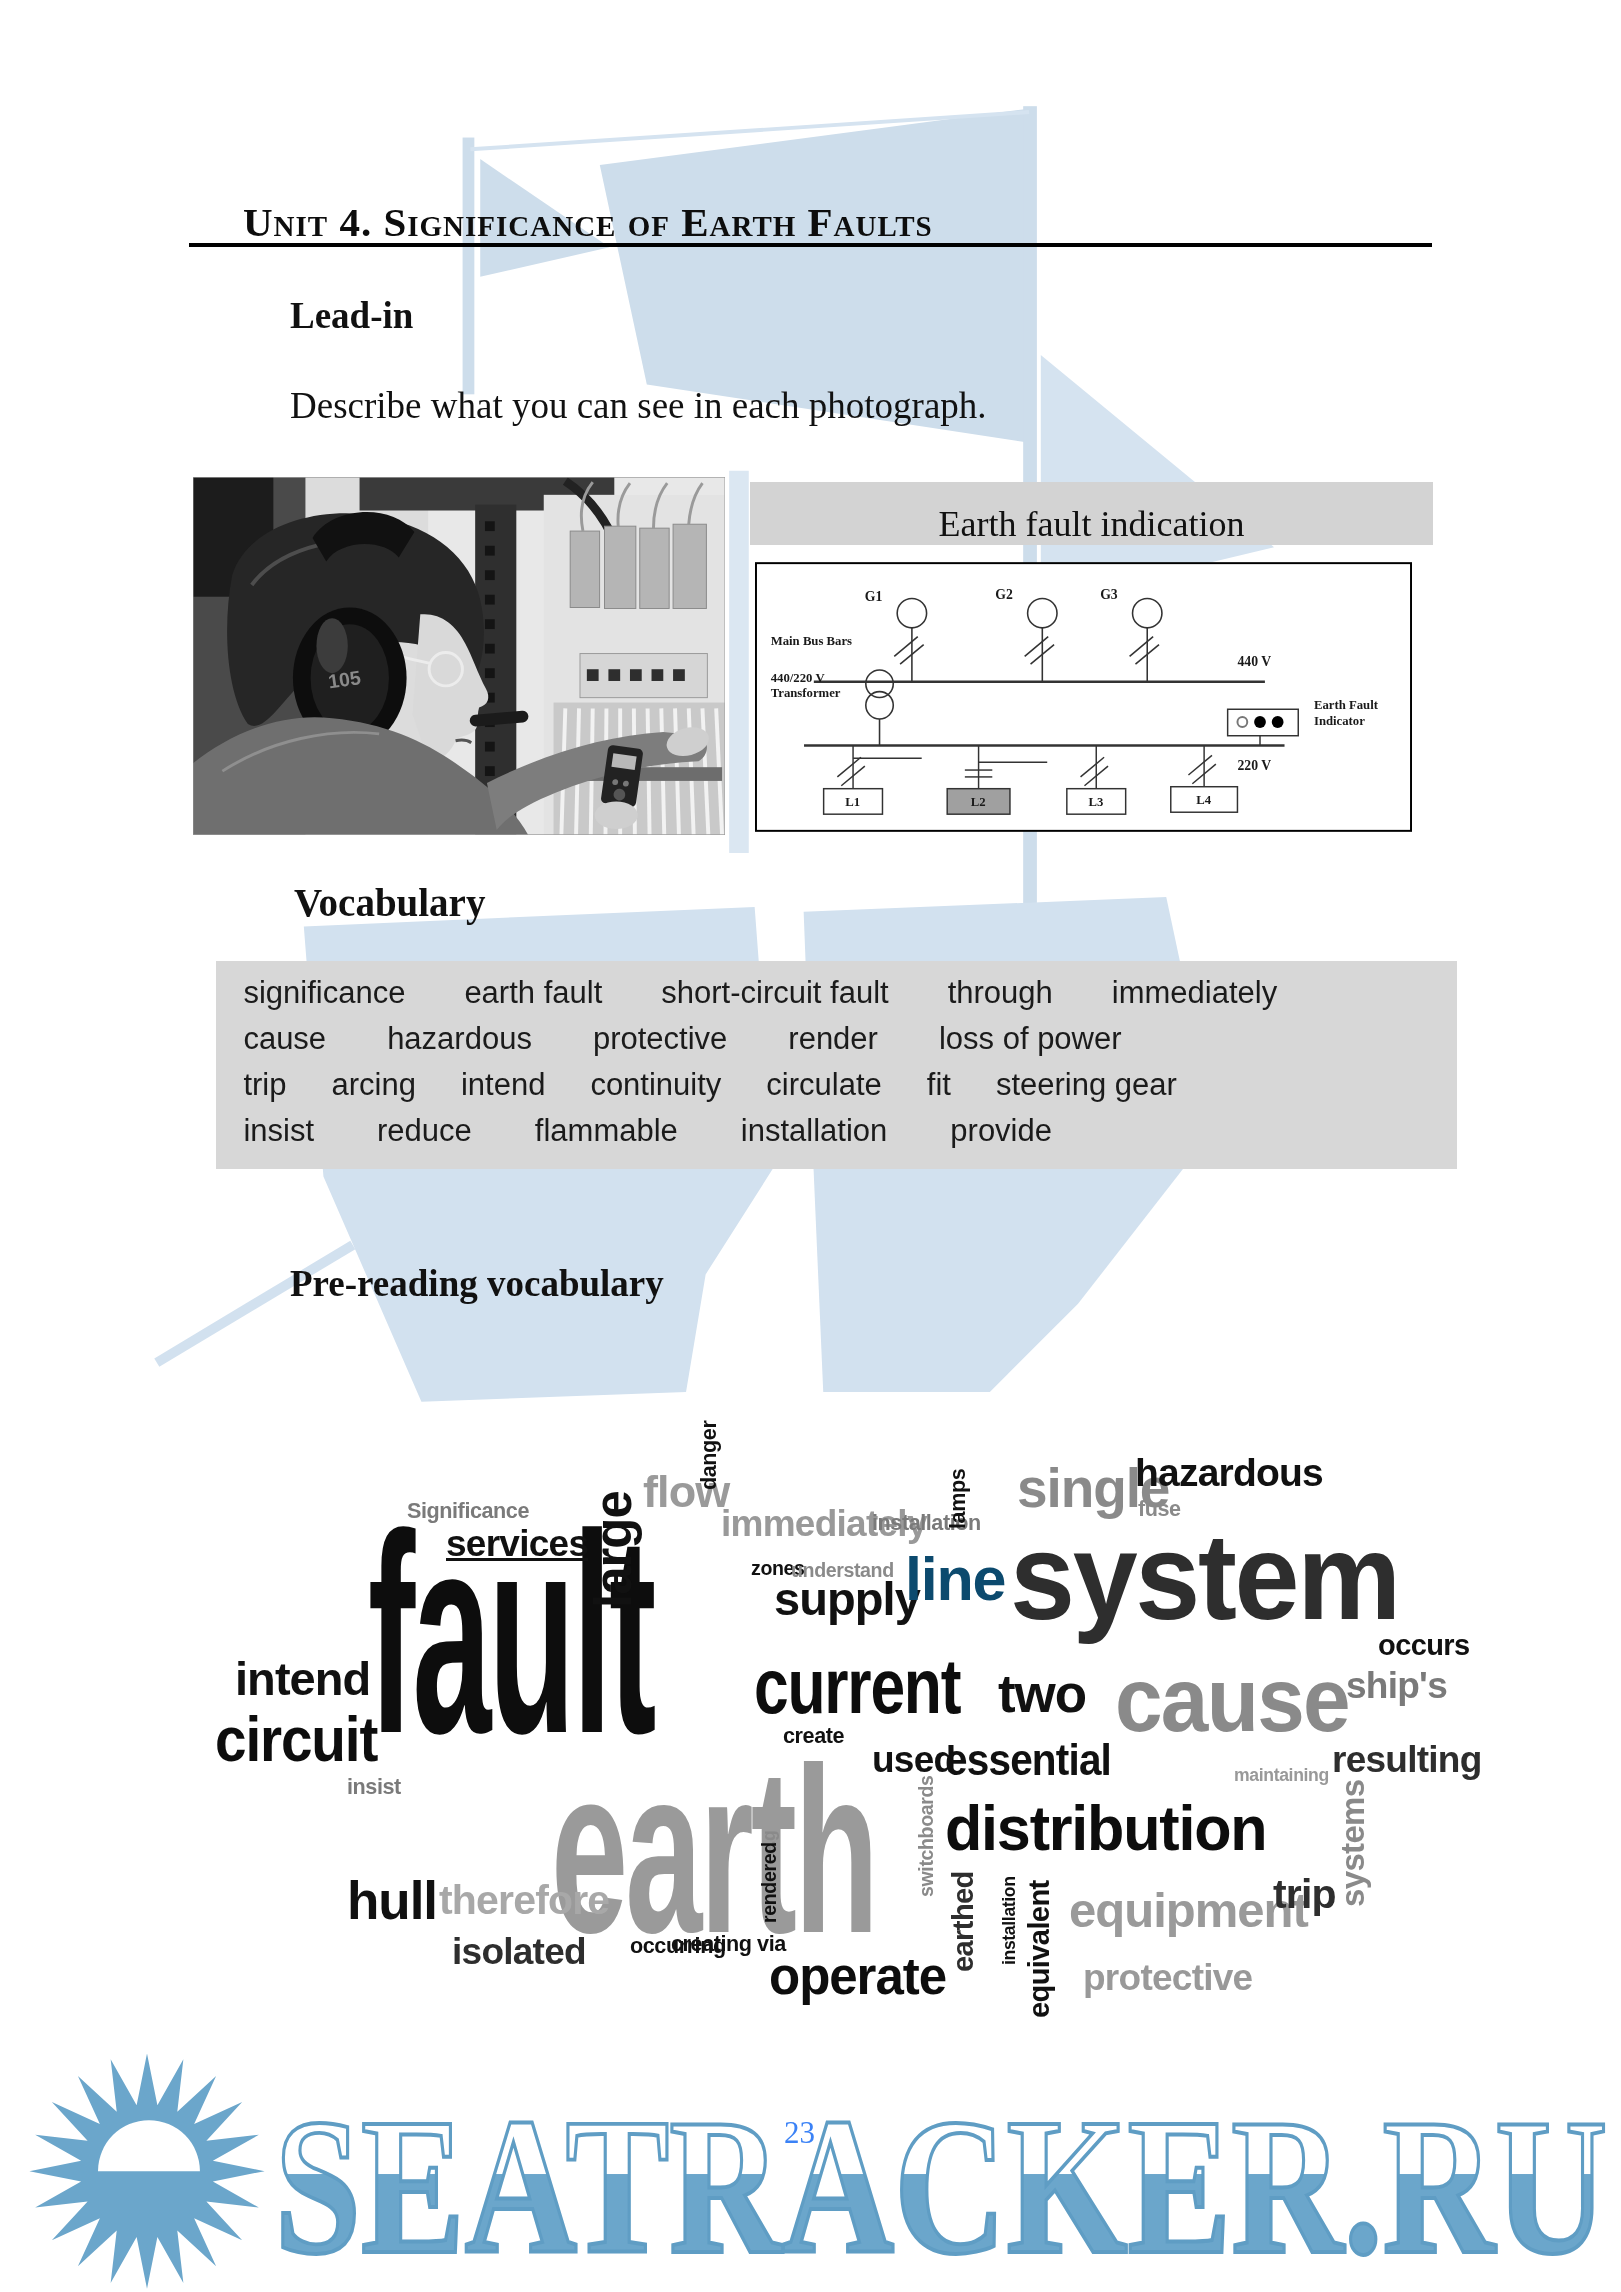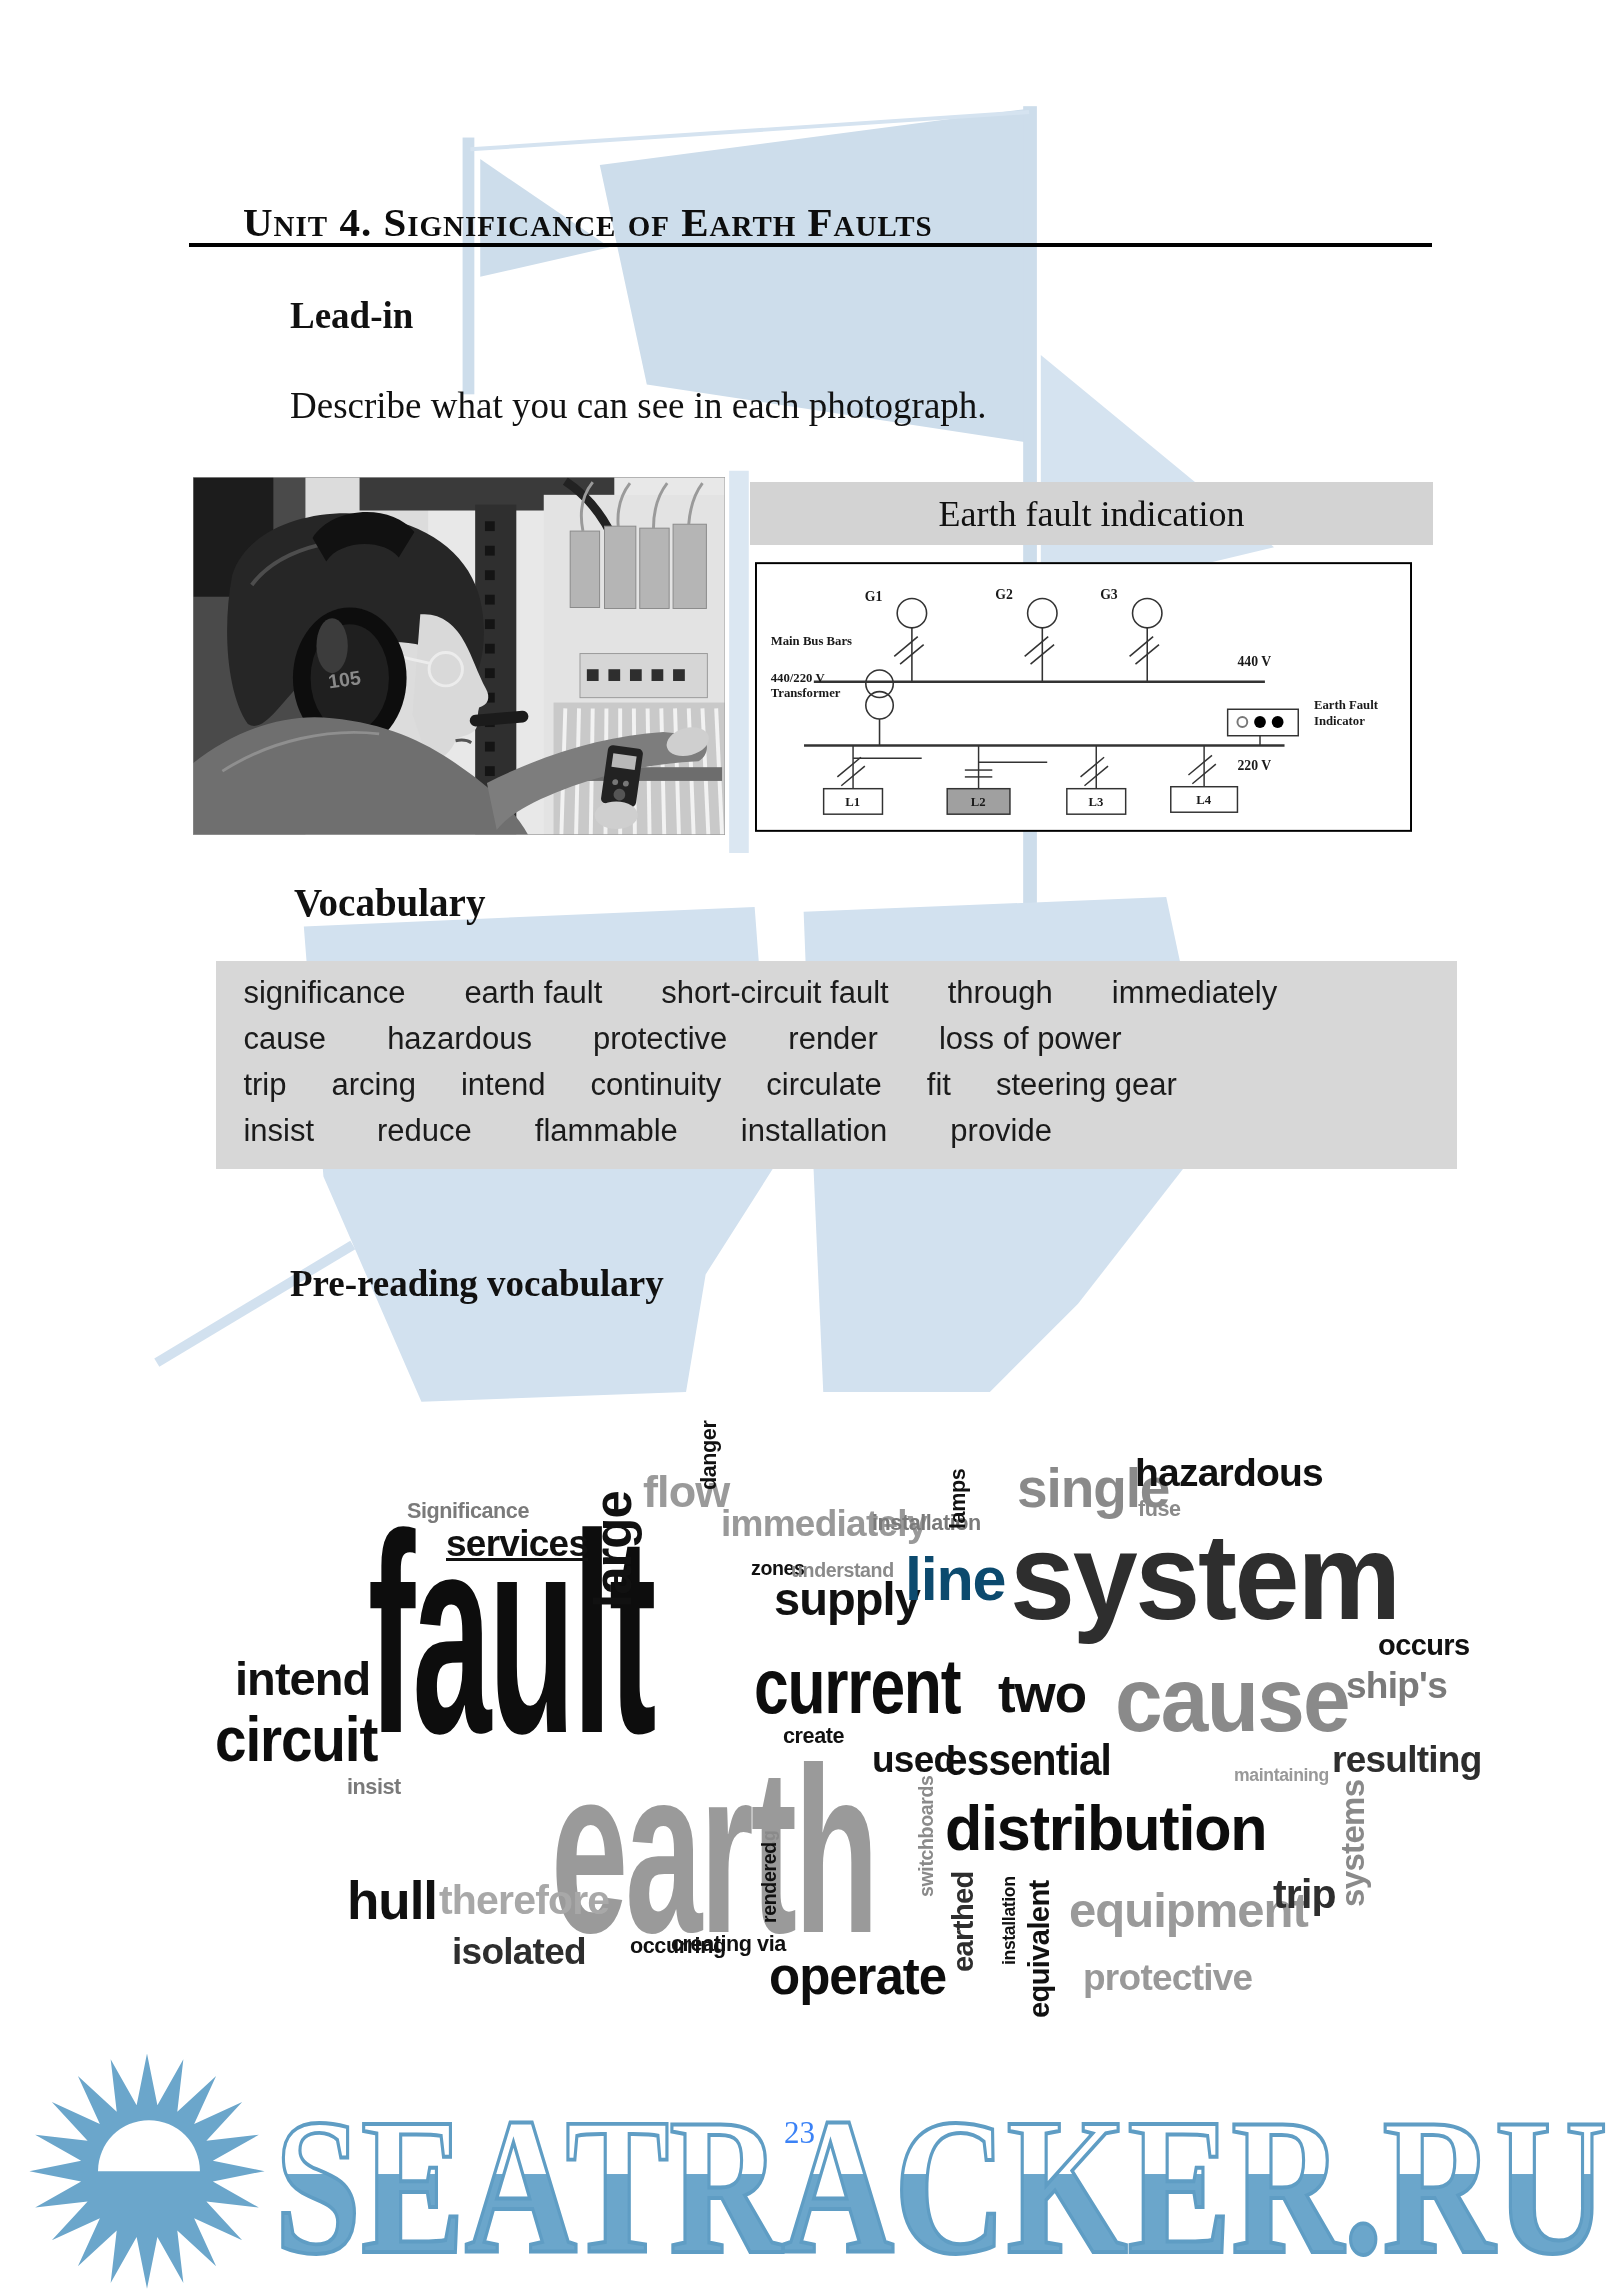--- a/index.html
+++ b/index.html
@@ -8,21 +8,21 @@
   .layer-bg{position:absolute;left:0;top:0;z-index:0;}
   .content{position:absolute;z-index:1;}
   .page-title{left:243px;top:198px;font-size:41px;font-weight:bold;color:#0d0d0d;
       font-variant:small-caps;letter-spacing:1px;}
   .title-rule{left:189px;top:243px;width:1243px;height:3.9px;background:#000;}
   .h-bold{font-weight:bold;color:#111;}
   .leadin{left:290px;top:294px;font-size:37px;}
   .instruction{left:290px;top:384px;font-size:37px;color:#111;}
   .photo-wrap{left:193px;top:477px;width:532px;height:358px;}
   .diagram-title-box{left:750px;top:482px;width:683px;height:63px;background:#d3d3d3;
-      display:flex;align-items:center;justify-content:center;font-size:36px;color:#111;}
+      display:flex;align-items:flex-end;justify-content:center;font-size:36px;color:#111;}
   .diagram-wrap{left:755px;top:562px;width:657px;height:224px;}
   .vocab-heading{left:294px;top:880px;font-size:39px;font-weight:bold;color:#111;}
   .vocab-box{left:216px;top:961px;width:1241px;height:208px;background:#d7d7d7;
       padding:13.7px 0 0 27.4px;box-sizing:border-box;}
   .vocab-row{display:flex;align-items:baseline;height:46px;
       font-family:"Liberation Sans",sans-serif;font-size:31px;color:#1b1b1b;}
   .vocab-row:nth-child(1){column-gap:59px;}
   .vocab-row:nth-child(2){column-gap:61px;}
   .vocab-row:nth-child(3){column-gap:45px;}
   .vocab-row:nth-child(4){column-gap:63px;}

